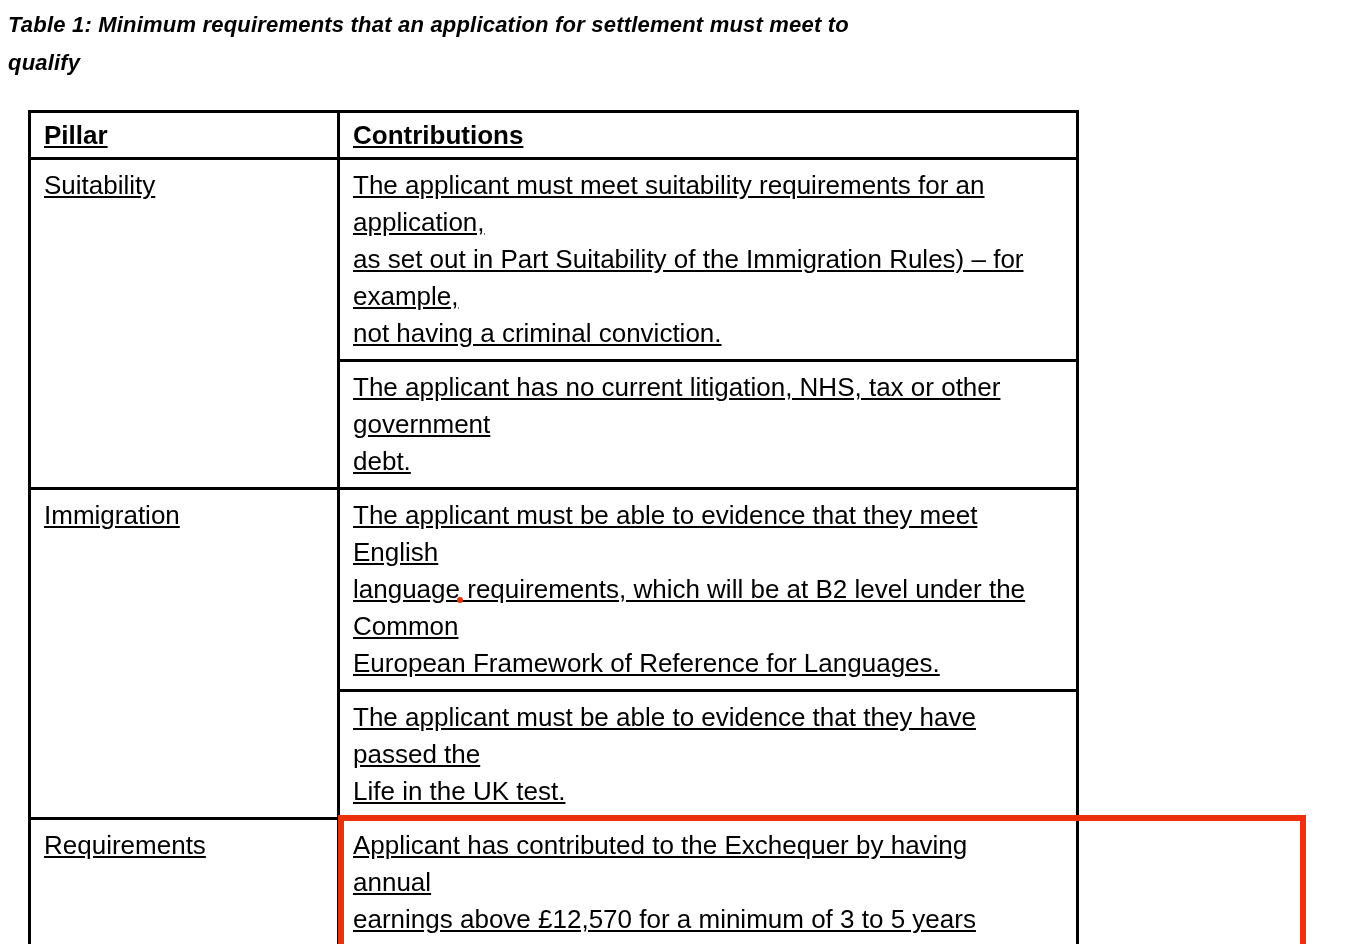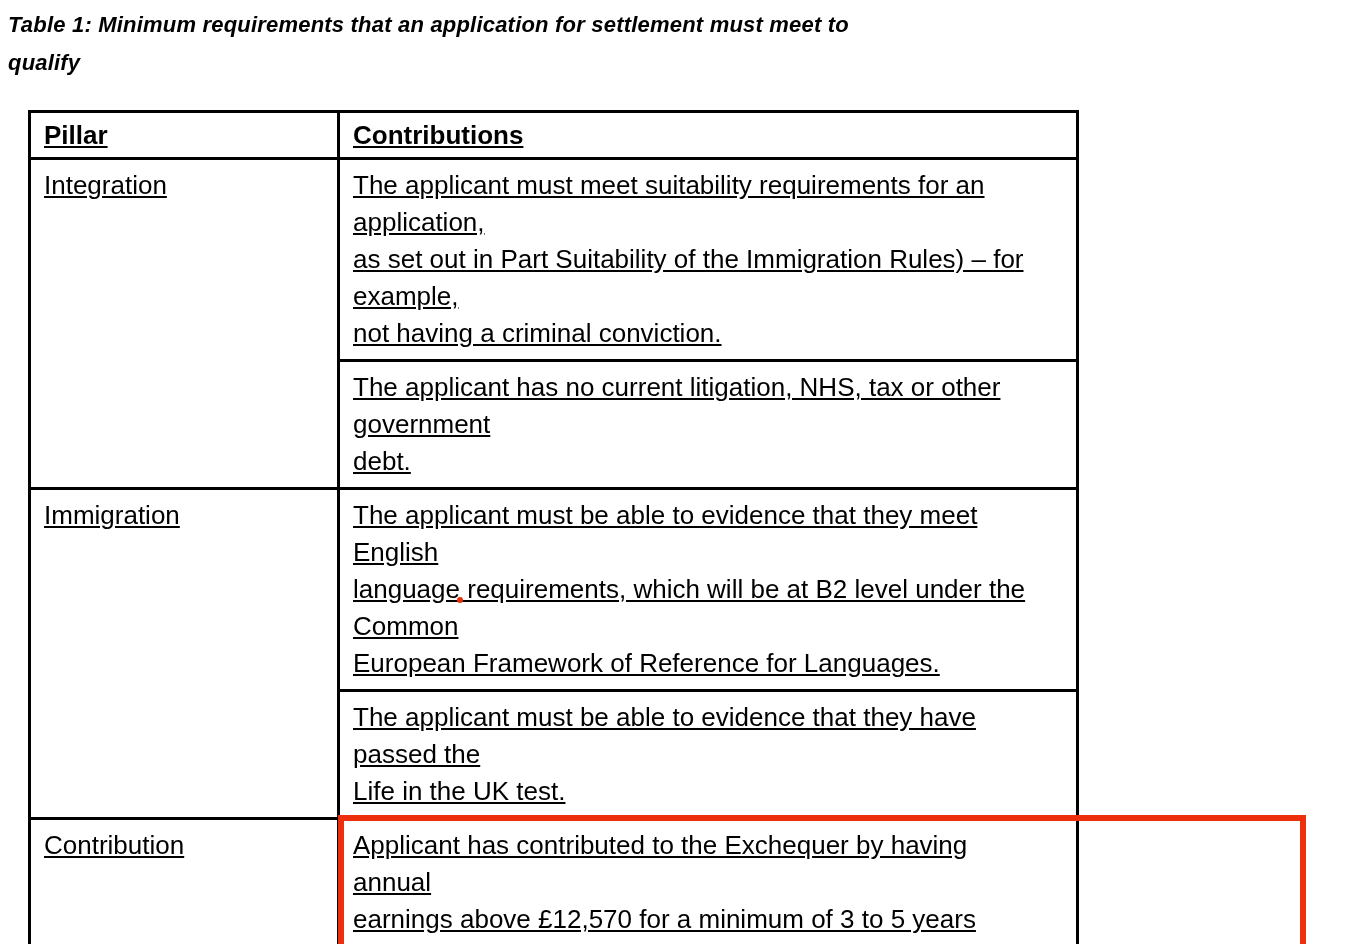--- a/index.html
+++ b/index.html
@@ -96,21 +96,21 @@
           <span class="cell-text">Pillar</span>
         </th>
         <th>
           <span class="cell-text">Contributions</span>
         </th>
       </tr>
     </thead>
     <tbody>
       <tr class="row-s1">
         <td rowspan="2">
-          <span class="cell-text">Integration</span>
+          <span class="cell-text">Suitability</span>
         </td>
         <td>
           <span class="cell-text">The applicant must meet suitability requirements for an application,
 as set out in Part Suitability of the Immigration Rules) – for example,
 not having a criminal conviction.</span>
         </td>
       </tr>
       <tr class="row-s2">
         <td>
           <span class="cell-text">The applicant has no current litigation, NHS, tax or other government
@@ -129,21 +129,21 @@
         </td>
       </tr>
       <tr class="row-i2">
         <td>
           <span class="cell-text">The applicant must be able to evidence that they have passed the
 Life in the UK test.</span>
         </td>
       </tr>
       <tr class="row-c1">
         <td>
-          <span class="cell-text">Contribution</span>
+          <span class="cell-text">Requirements</span>
         </td>
         <td class="rel">
           <span class="cell-text">Applicant has contributed to the Exchequer by having annual
 earnings above £12,570 for a minimum of 3 to 5 years (subject to
 consultation), in line with the current thresholds for paying income
 tax and National Insurance Contributions (NICs), or an alternative
 amount of income.</span>
           <span class="highlight-box"></span>
         </td>
       </tr>

